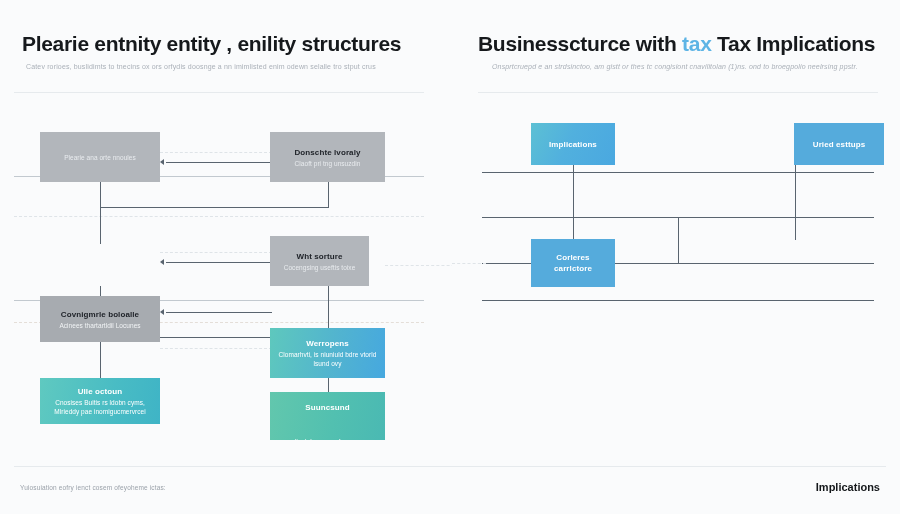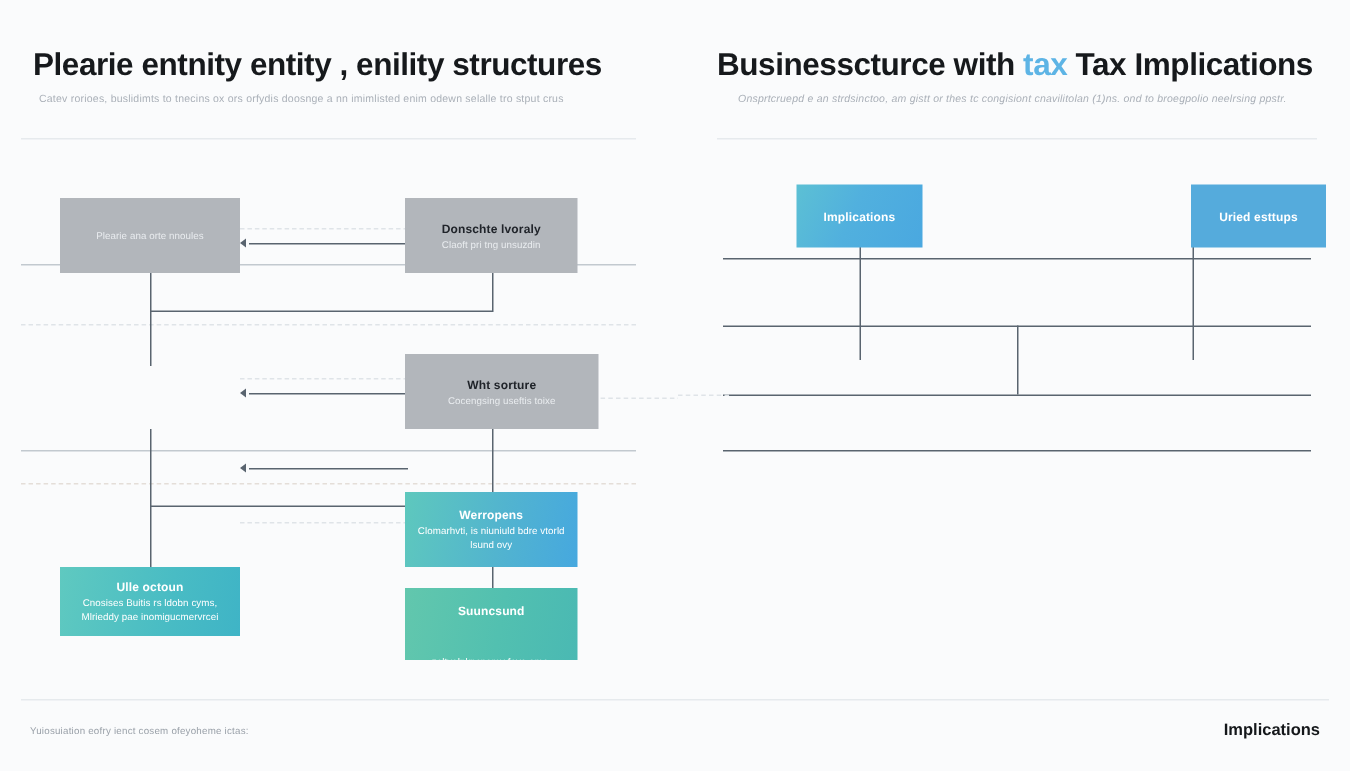--- a/index.html
+++ b/index.html
@@ -233,25 +233,29 @@
     <div class="node gray" id="n-l1" style="left:40px;  top:132px; width:120px; height:50px;">
       <div class="ns">Plearie ana orte nnoules</div>
     </div>
 
     <div class="node gray" id="n-r1" style="left:270px; top:132px; width:115px; height:50px;">
       <div class="nt">Donschte lvoraly</div>
       <div class="ns">Claoft pri tng unsuzdin</div>
     </div>
 
 
-    <div class="node gray" id="n-r2" style="left:270px; top:236px; width:129px; height:50px;">
+    <div class="node gray" id="n-r2" style="left:270px; top:236px; width:99px; height:50px;">
       <div class="nt">Wht sorture</div>
       <div class="ns">Cocengsing useftis toixe</div>
     </div>
 
+    <div class="node gray-d" id="n-l3" style="left:40px; top:296px; width:120px; height:46px;">
+      <div class="nt">Covnigmrle boloalle</div>
+      <div class="ns">Acinees thartartldil Locunes</div>
+    </div>
 
     <div class="node teal" id="n-l4" style="left:40px; top:378px; width:120px; height:46px;">
       <div class="nt">Ulle octoun</div>
       <div class="ns">Cnosises Buitis rs ldobn cyms, Mlrieddy pae inomigucmervrcei</div>
     </div>
 
     <div class="node teal-blue" id="n-r3" style="left:270px; top:328px; width:115px; height:50px;">
       <div class="nt">Werropens</div>
       <div class="ns">Clomarhvti, is niuniuld bdre vtorld lsund ovy</div>
     </div>
@@ -283,19 +287,22 @@
   <div class="edge v" style="left:678px; top:217px; height:46px;"></div>
 
   <div class="node blue2" id="n-b1" style="left:531px; top:123px; width:84px; height:42px;">
     <div class="nt">Implications</div>
   </div>
 
   <div class="node blue" id="n-b2" style="left:750px; top:123px; width:90px; height:42px;margin-left:44px;">
     <div class="nt">Uried esttups</div>
   </div>
 
+  <div class="node blue" id="n-b3" style="left:531px; top:239px; width:84px; height:48px;">
+    <div class="nt">Corleres carrlctore</div>
+  </div>
 
 
   <div id="footer-rule"></div>
   <div id="footer-note">Yuiosuiation eofry ienct cosem ofeyoheme ictas:</div>
   <div id="footer-tag">Implications</div>
 
 </div>
 
 </body></html>

